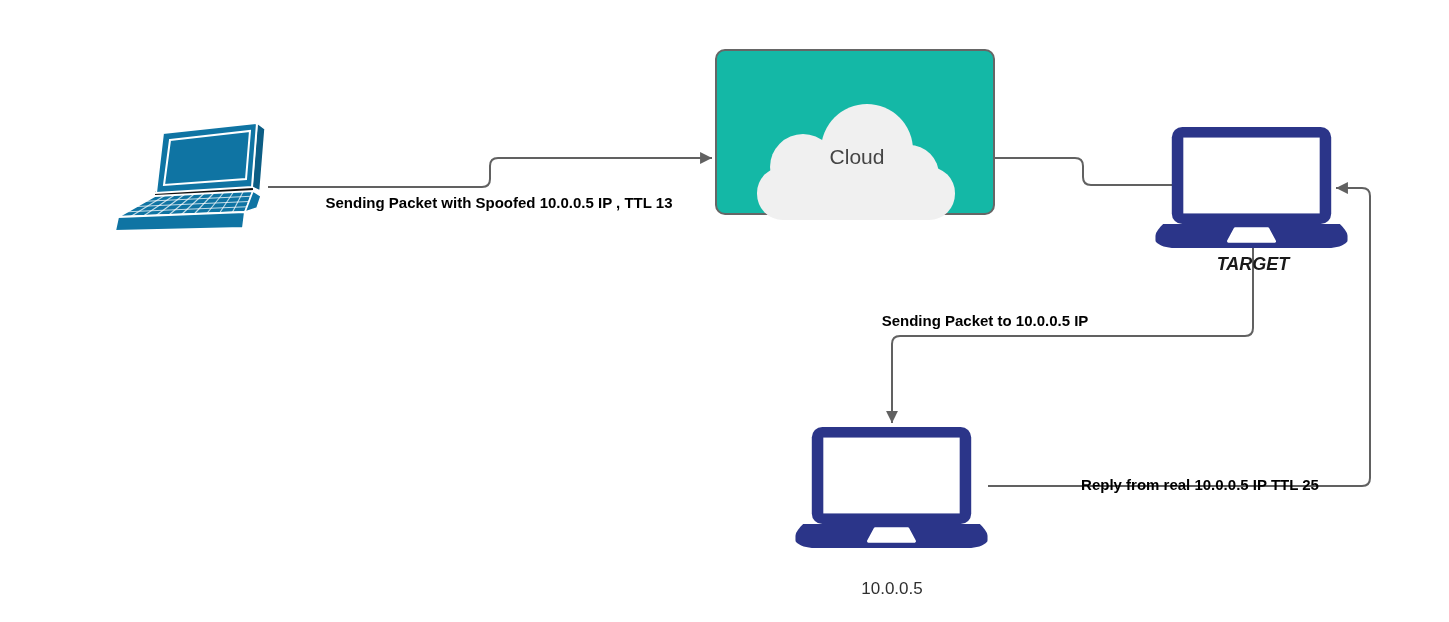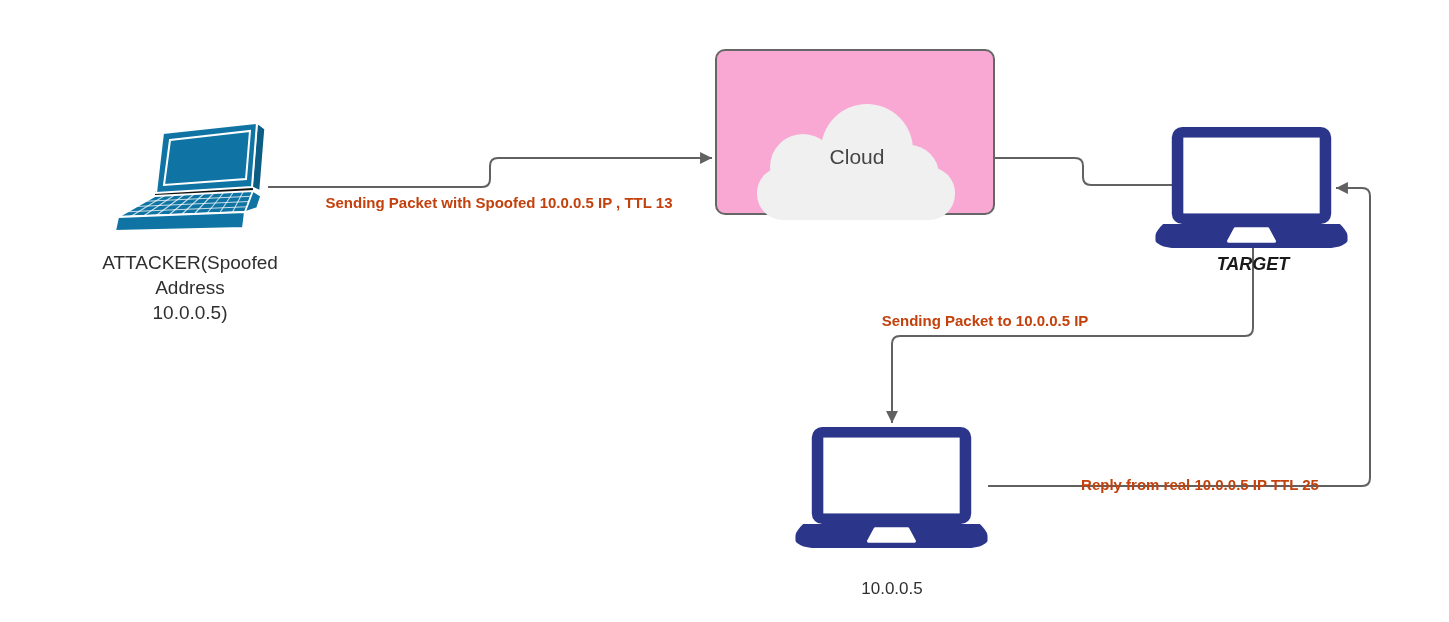--- a/index.html
+++ b/index.html
@@ -8,38 +8,38 @@
     font-family:"Liberation Sans", sans-serif; overflow:hidden;
   }
   svg { display:block; }
 
   .connector-layer { position:absolute; left:0; top:0; z-index:1; }
   .node-icon { position:absolute; z-index:2; }
   .lbl { position:absolute; z-index:3; white-space:nowrap; }
 
   .edge-label {
     transform:translate(-50%,-50%);
-    font-size:15px; font-weight:700; color:#c2410c;
+    font-size:15px; font-weight:700; color:#000000;
   }
   .attacker-label {
     transform:translateX(-50%);
     font-size:19px; color:#2f2f2f; text-align:center; line-height:25px;
   }
   .attacker-label span { display:block; }
   .target-label {
     transform:translate(-50%,-50%);
     font-size:18px; font-weight:700; font-style:italic; color:#1a1a1a;
   }
   .host-label {
     transform:translate(-50%,-50%);
     font-size:17px; color:#2f2f2f;margin-top:24px;
   }
   .cloud-node {
     position:absolute; left:715px; top:49px; width:280px; height:166px;
-    box-sizing:border-box; background:#f9a8d4;
+    box-sizing:border-box; background:#14b8a6;
     border:2px solid #666666; border-radius:10px; z-index:2;
   }
   .cloud-shape { position:absolute; left:40px; top:52px; }
   .cloud-text {
     position:absolute; left:140px; top:106px; transform:translate(-50%,-50%);
     font-size:21px; color:#454545; white-space:nowrap;
   }
 </style>
 </head>
 <body>
@@ -106,25 +106,20 @@
   </div>
 
   <svg class="node-icon" style="left:1155px; top:127px; color:#2b3589" width="193" height="121" viewBox="0 0 200 126">
     <use href="#laptop-front"></use>
   </svg>
 
   <svg class="node-icon" style="left:795px; top:427px; color:#2b3589" width="193" height="121" viewBox="0 0 200 126">
     <use href="#laptop-front"></use>
   </svg>
 
-  <div class="lbl attacker-label" style="left:190px; top:250px;">
-    <span>ATTACKER(Spoofed</span>
-    <span>Address</span>
-    <span>10.0.0.5)</span>
-  </div>
 
   <div class="lbl target-label" style="left:1253px; top:264px;">TARGET</div>
 
   <div class="lbl host-label" style="left:892px; top:565px;">10.0.0.5</div>
 
   <div class="lbl edge-label" style="left:499px; top:202px;">Sending Packet with Spoofed 10.0.0.5 IP , TTL 13</div>
 
   <div class="lbl edge-label" style="left:985px; top:320px;">Sending Packet to 10.0.0.5 IP</div>
 
   <div class="lbl edge-label" style="left:1200px; top:484px;">Reply from real 10.0.0.5 IP TTL 25</div>

